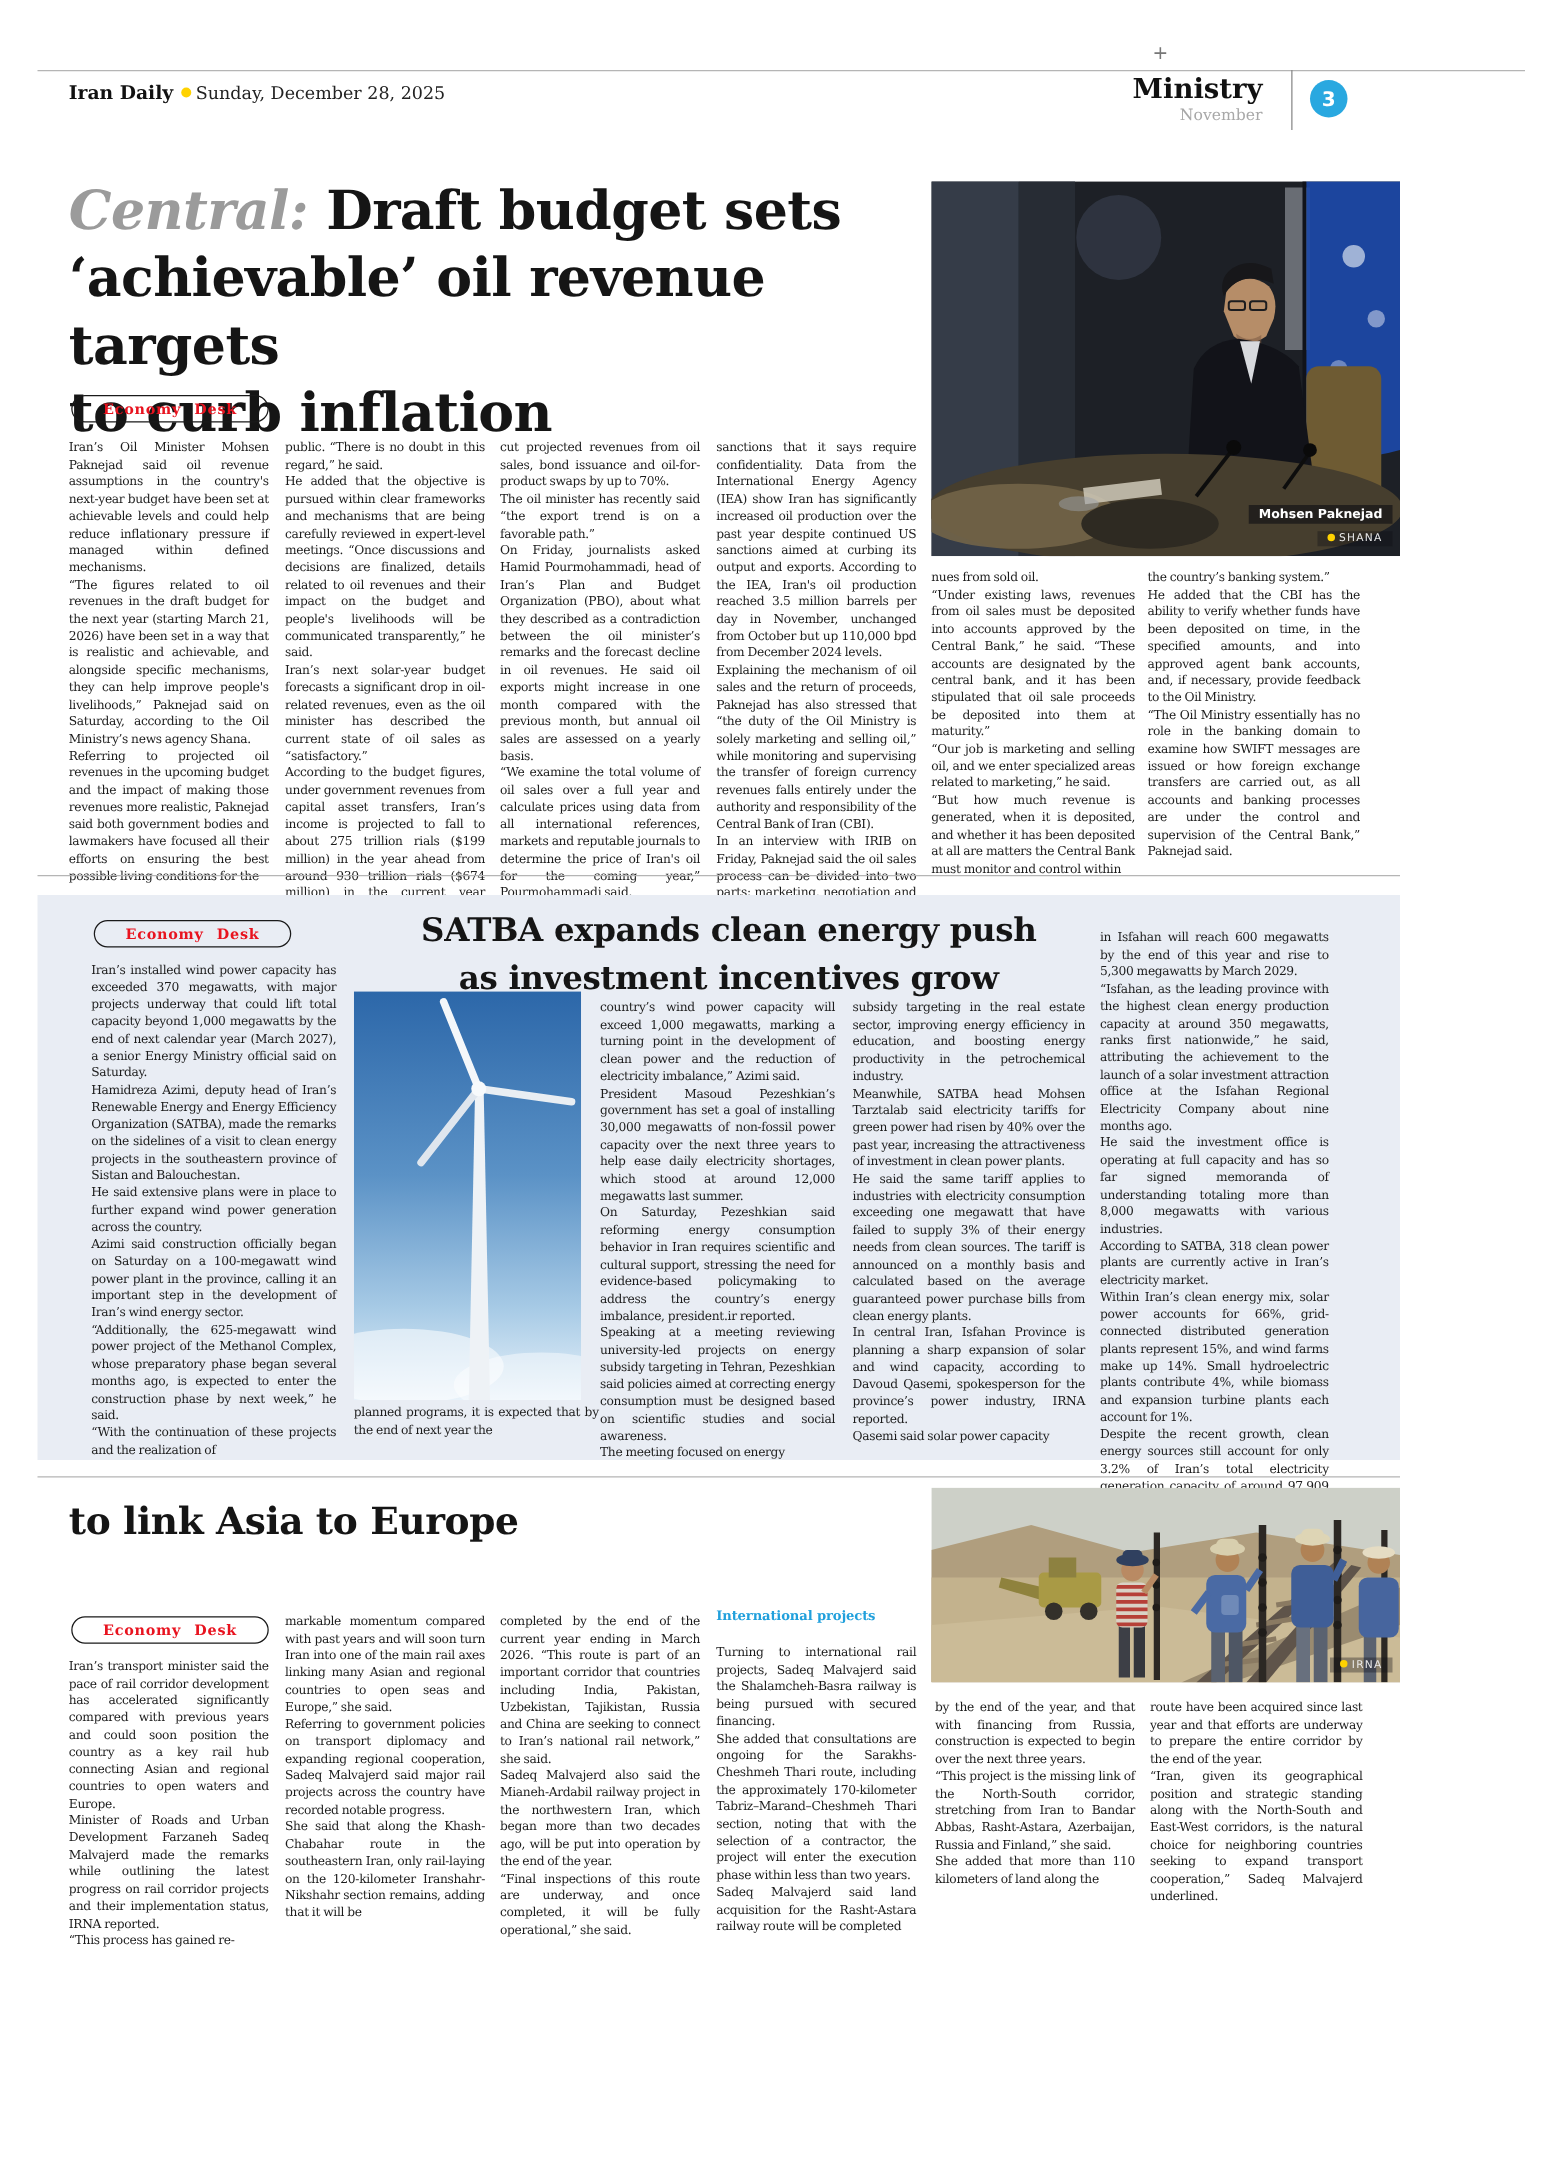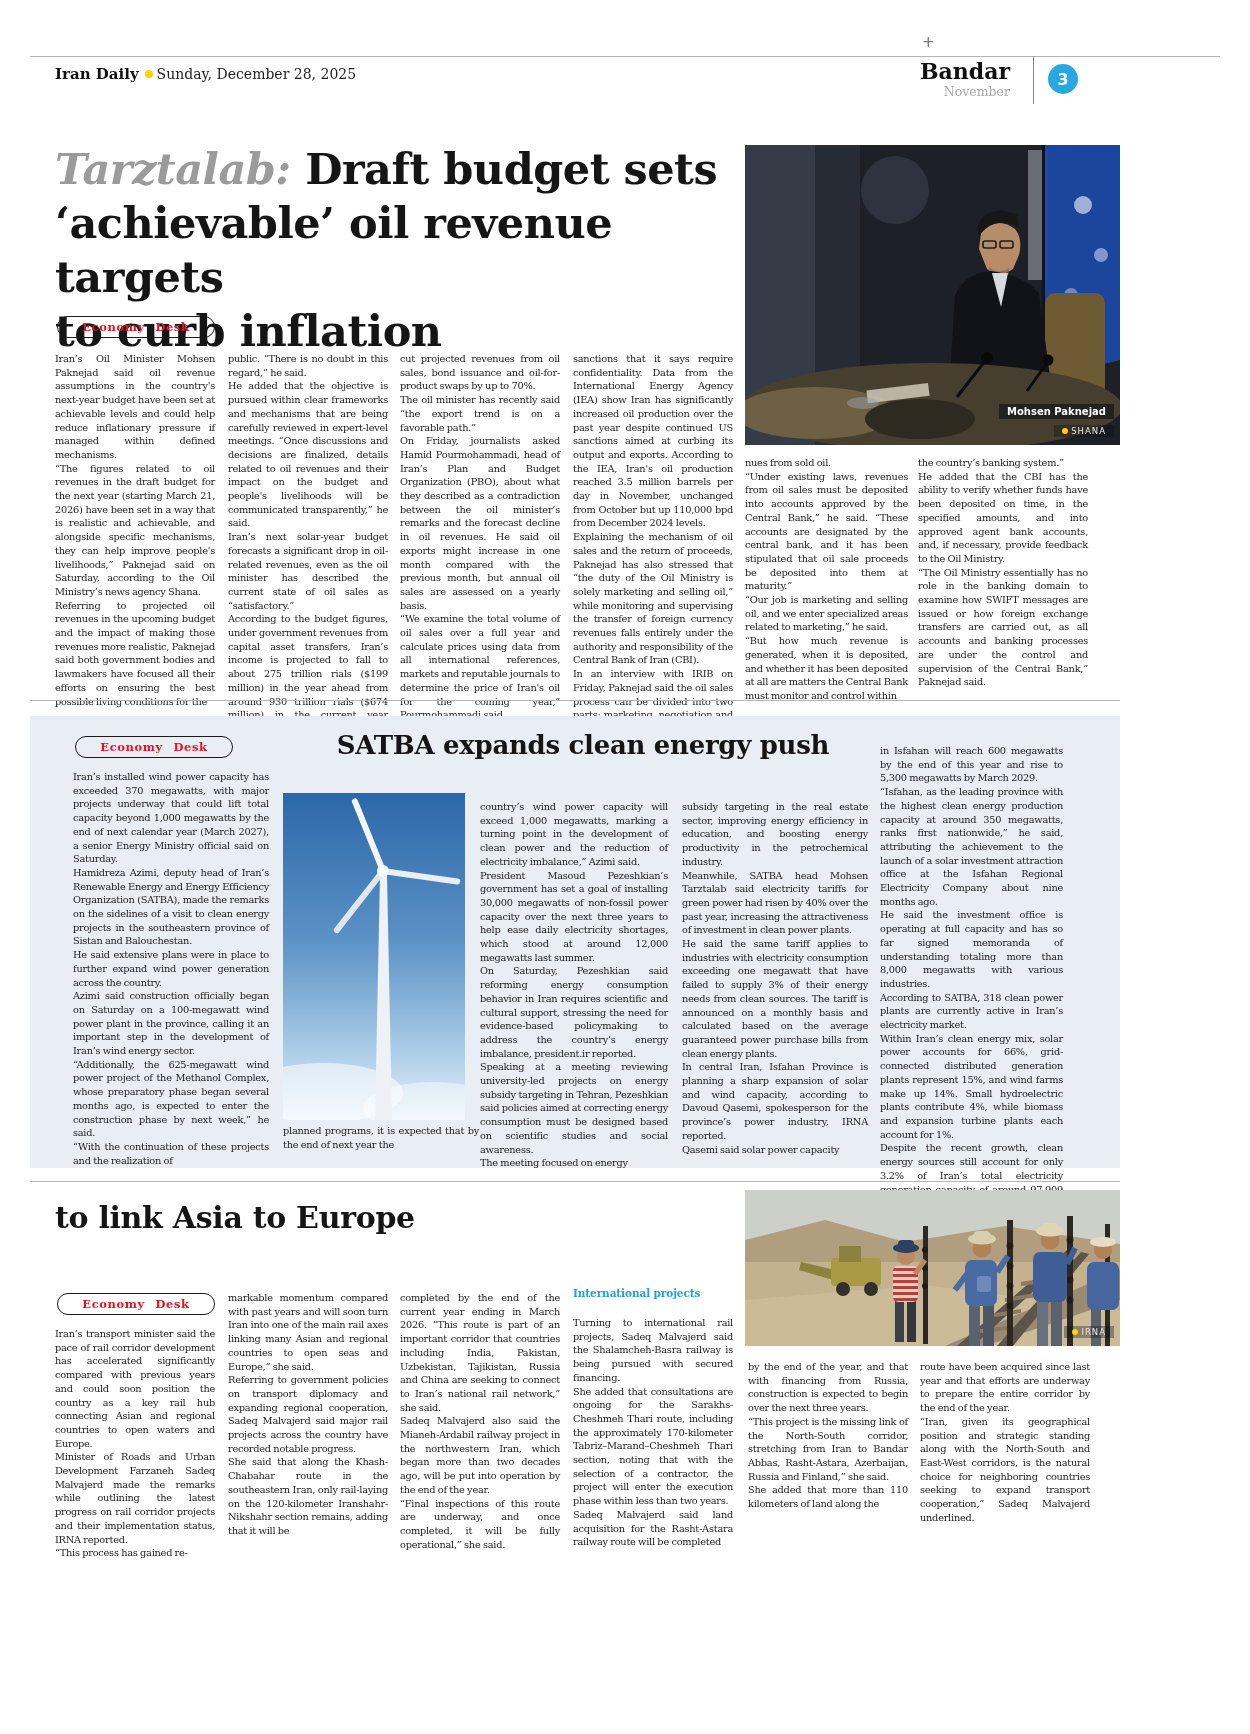--- a/index.html
+++ b/index.html
@@ -41,28 +41,28 @@
 <body>
 
 <div class="page">
 
   <span class="crop" style="left:922px; top:33px;">+</span>
   <div class="rule" style="left:30px; top:56px; width:1190px; height:1px;"></div>
   <div class="abs" style="left:55px; top:64px;">
     <span class="mast">Iran Daily</span><span class="dot"></span><span class="mdate">Sunday, December 28, 2025</span>
   </div>
   <div class="abs" style="left:760px; top:58px; width:250px;">
-    <div class="secttitle">Bandar</div>
+    <div class="secttitle">Ministry</div>
     <div class="sectsub">November</div>
   </div>
   <div class="rule" style="left:1033px; top:56px; width:1px; height:48px; background:#888;"></div>
   <div class="pagenum" style="left:1048px; top:64px;">3</div>
 
   <div class="abs h1" style="left:55px; top:142px; width:700px;">
-    <div><span class="kick">Tarztalab:</span> <span>Draft budget sets</span></div>
+    <div><span class="kick">Central:</span> <span>Draft budget sets</span></div>
     <div>‘achievable’ oil revenue targets</div>
     <div>to curb inflation</div>
   </div>
 
   <div class="photo" style="left:745px; top:145px; width:375px; height:300px;">
     <svg width="375" height="300" viewBox="0 0 375 300">
       <rect width="375" height="300" fill="#1d2026"></rect>
       <rect x="0" y="0" width="70" height="300" fill="#3a424f" opacity="0.85"></rect>
       <rect x="70" y="0" width="45" height="300" fill="#272c34"></rect>
       <circle cx="150" cy="45" r="34" fill="#3c4454" opacity="0.55"></circle>
@@ -119,20 +119,21 @@
 He added that the CBI has the ability to verify whether funds have been deposited on time, in the specified amounts, and into approved agent bank accounts, and, if necessary, provide feedback to the Oil Ministry.
 “The Oil Ministry essentially has no role in the banking domain to examine how SWIFT messages are issued or how foreign exchange transfers are carried out, as all accounts and banking processes are under the control and supervision of the Central Bank,” Paknejad said.</div>
 
   <div class="rule" style="left:30px; top:700px; width:1090px; height:1px;"></div>
 
   <div class="bluebox" style="left:30px; top:716px; width:1090px; height:452px;"></div>
 
   <div class="pill bluepill" style="left:75px; top:736px;">Economy Desk</div>
   <div class="abs h2" style="left:293px; top:726px; width:580px;">
     <div>SATBA expands clean energy push</div>
+    <div>as investment incentives grow</div>
   </div>
 
   <div class="bc" style="left:73px; top:770px; width:196px; height:392px;">Iran’s installed wind power capacity has exceeded 370 megawatts, with major projects underway that could lift total capacity beyond 1,000 megawatts by the end of next calendar year (March 2027), a senior Energy Ministry official said on Saturday.
 Hamidreza Azimi, deputy head of Iran’s Renewable Energy and Energy Efficiency Organization (SATBA), made the remarks on the sidelines of a visit to clean energy projects in the southeastern province of Sistan and Balouchestan.
 He said extensive plans were in place to further expand wind power generation across the country.
 Azimi said construction officially began on Saturday on a 100-megawatt wind power plant in the province, calling it an important step in the development of Iran’s wind energy sector.
 “Additionally, the 625-megawatt wind power project of the Methanol Complex, whose preparatory phase began several months ago, is expected to enter the construction phase by next week,” he said.
 “With the continuation of these projects and the realization of</div>
 
   <div class="photo" style="left:283px; top:793px; width:182px; height:327px;">

